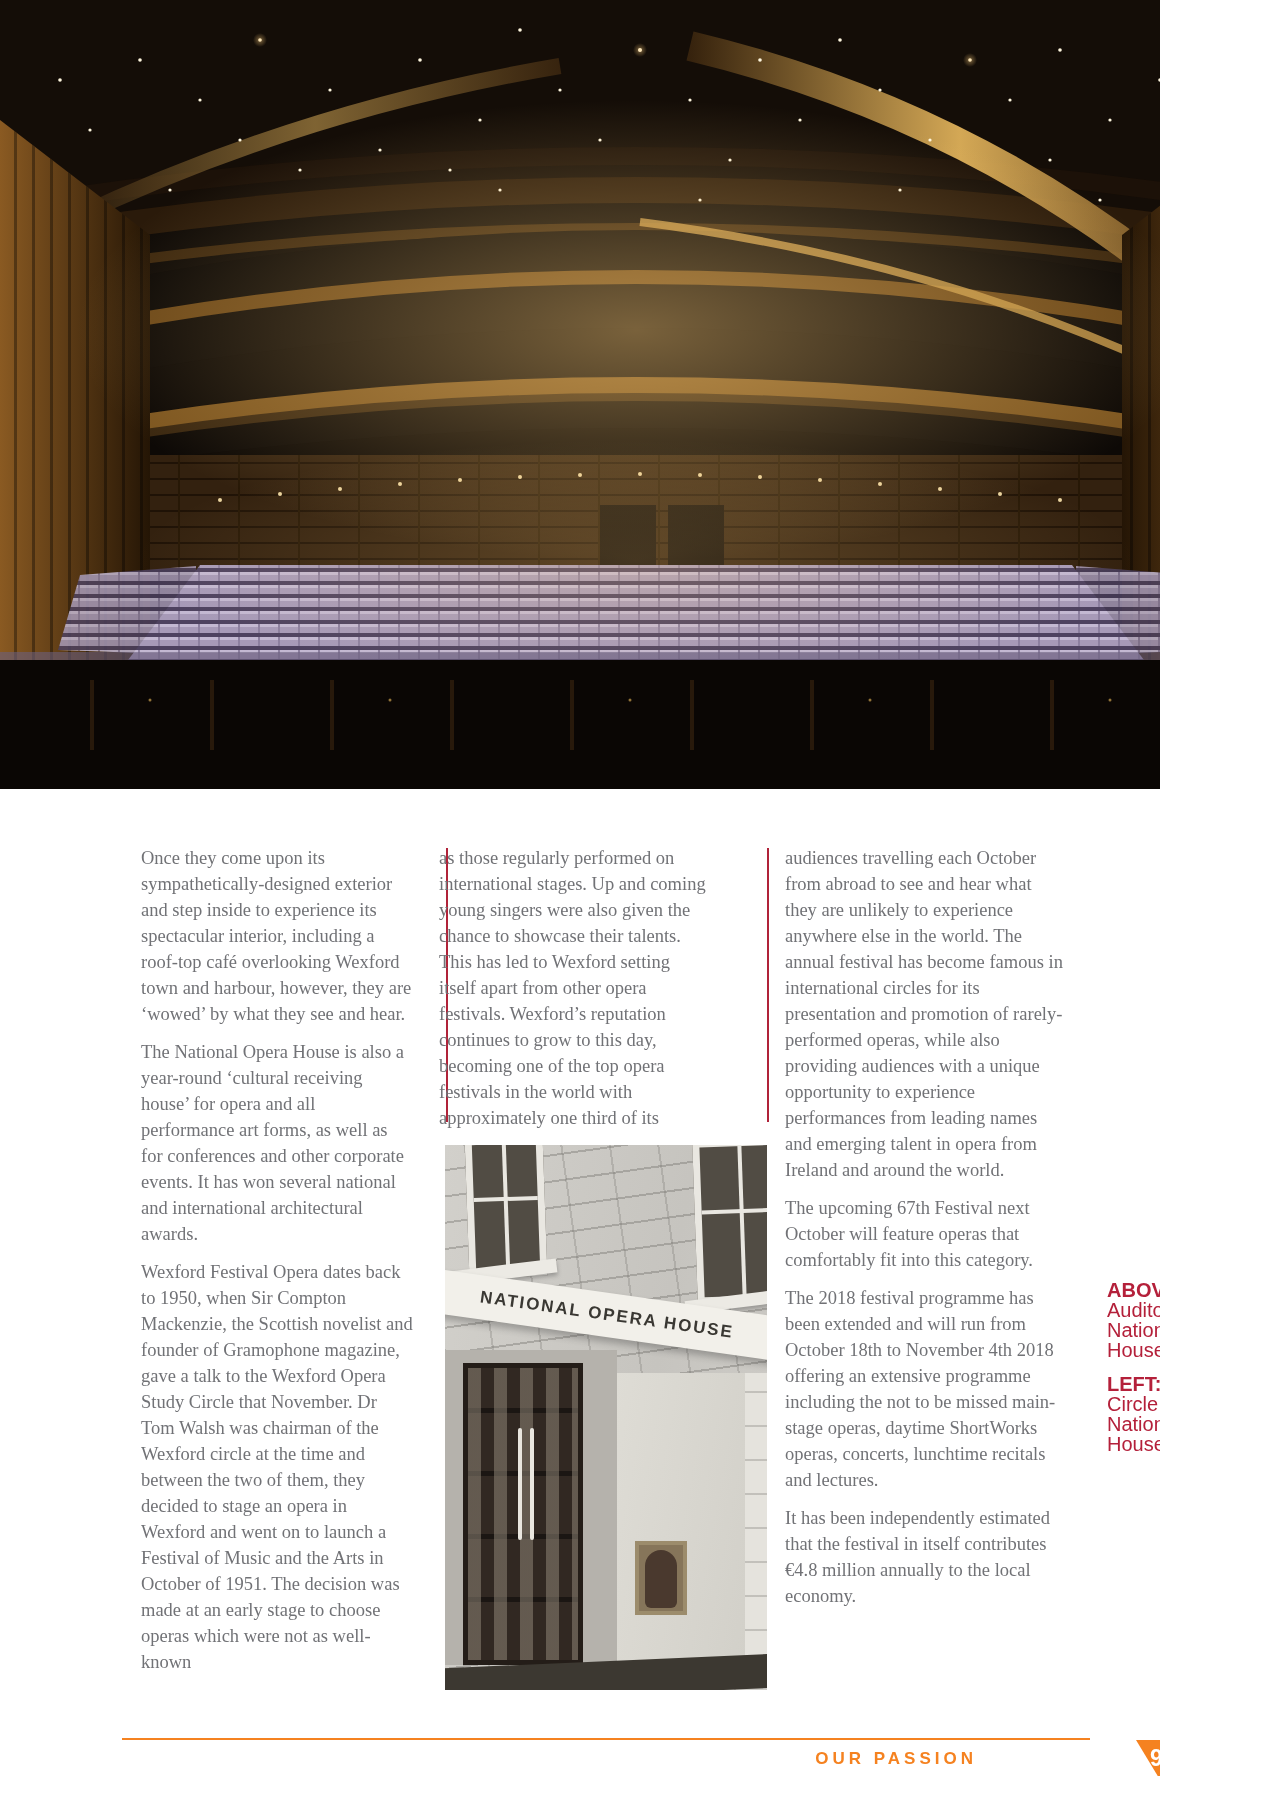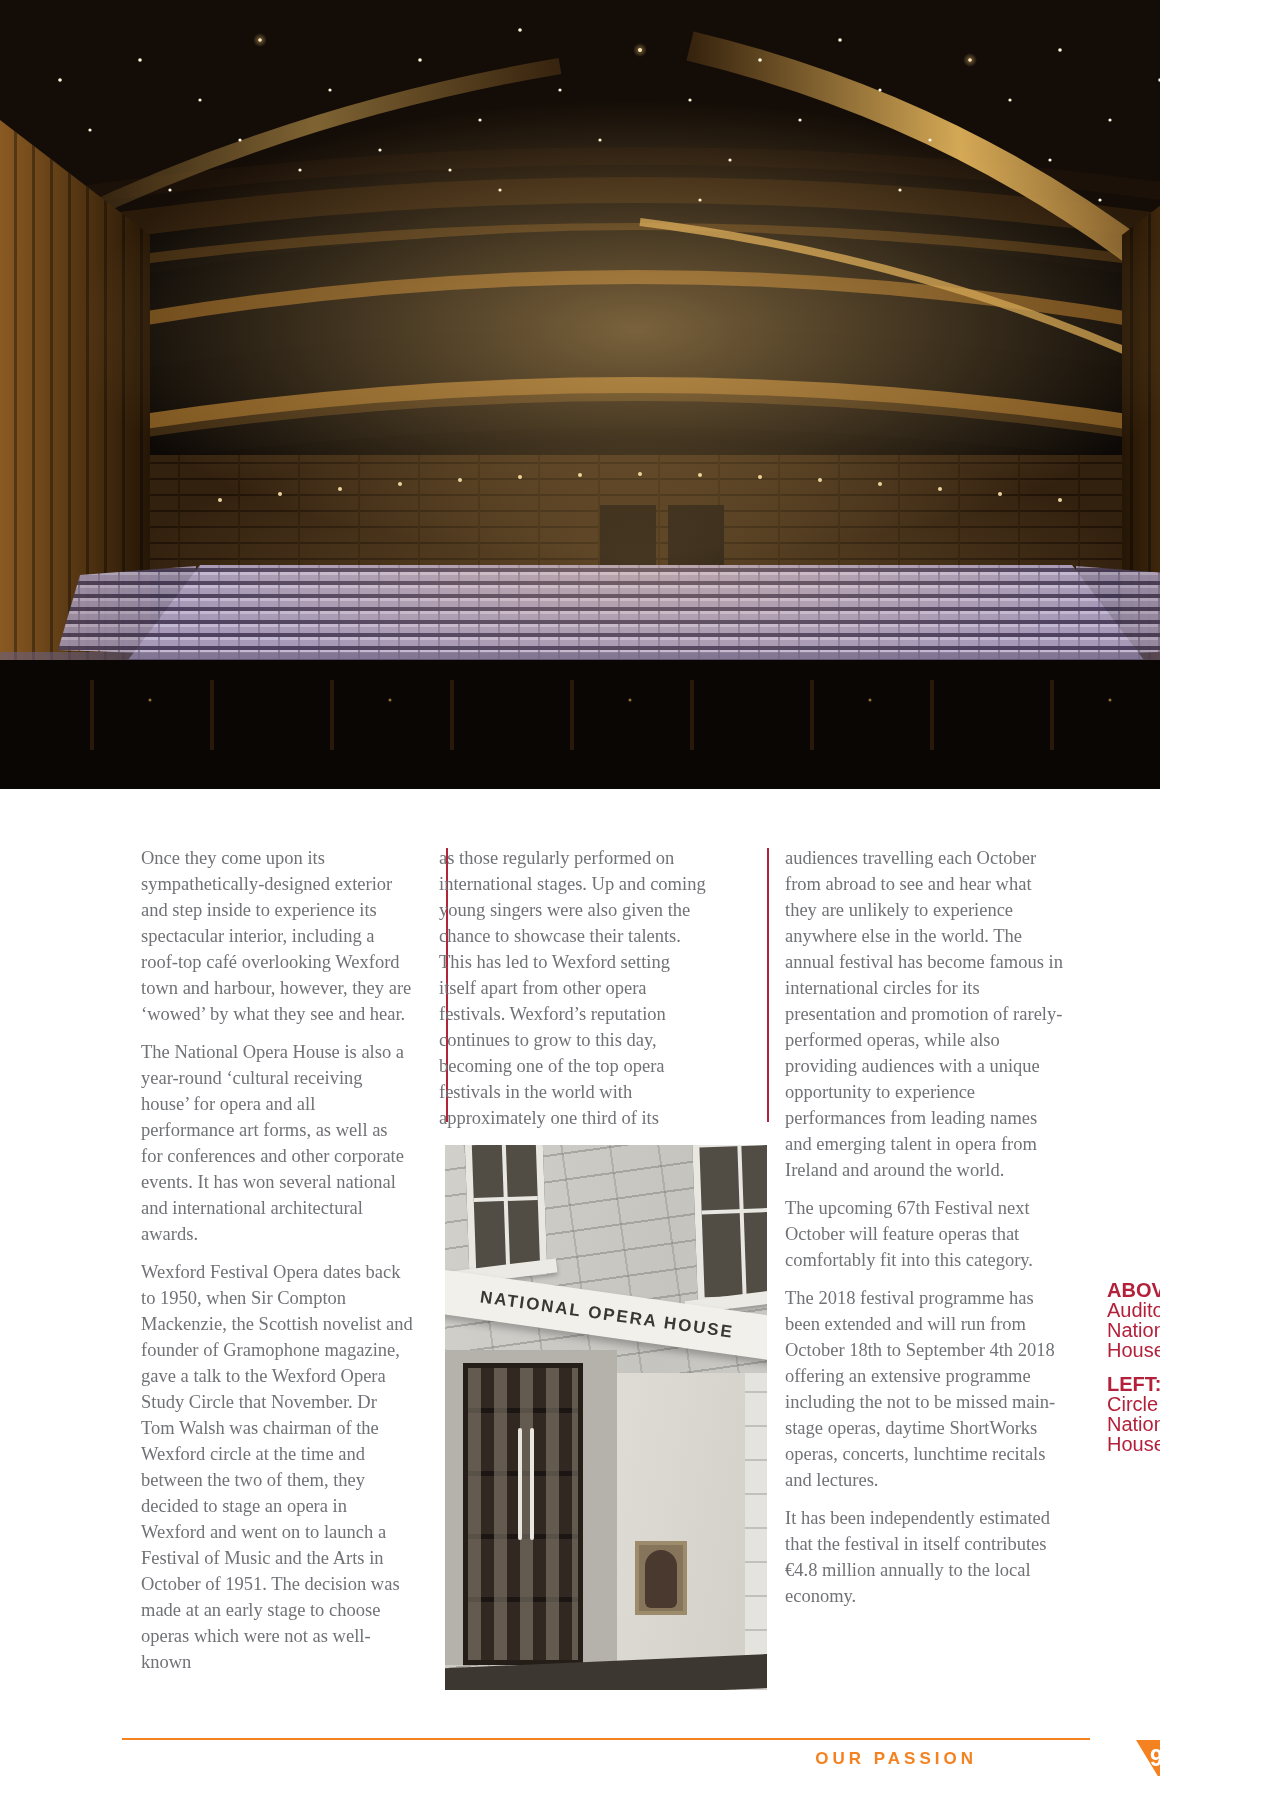--- a/index.html
+++ b/index.html
@@ -243,21 +243,21 @@
 
   <div class="col col2">
     <p>as those regularly performed on international stages. Up and coming young singers were also given the chance to showcase their talents. This has led to Wexford setting itself apart from other opera festivals. Wexford’s reputation continues to grow to this day, becoming one of the top opera festivals in the world with approximately one third of its</p>
   </div>
 
   <div class="vdiv vdiv2"></div>
 
   <div class="col col3">
     <p>audiences travelling each October from abroad to see and hear what they are unlikely to experience anywhere else in the world. The annual festival has become famous in international circles for its presentation and promotion of rarely-performed operas, while also providing audiences with a unique opportunity to experience performances from leading names and emerging talent in opera from Ireland and around the world.</p>
     <p>The upcoming 67th Festival next October will feature operas that comfortably fit into this category.</p>
-    <p>The 2018 festival programme has been extended and will run from October 18th to September 4th 2018 offering an extensive programme including the not to be missed main-stage operas, daytime ShortWorks operas, concerts, lunchtime recitals and lectures.</p>
+    <p>The 2018 festival programme has been extended and will run from October 18th to November 4th 2018 offering an extensive programme including the not to be missed main-stage operas, daytime ShortWorks operas, concerts, lunchtime recitals and lectures.</p>
     <p>It has been independently estimated that the festival in itself contributes €4.8 million annually to the local economy.</p>
   </div>
 
   <div class="fd">
     <div class="fd-stone"></div>
 
     <div class="fd-win fd-winL">
       <div class="fd-muntin-v"></div>
       <div class="fd-muntin-h"></div>
     </div>

